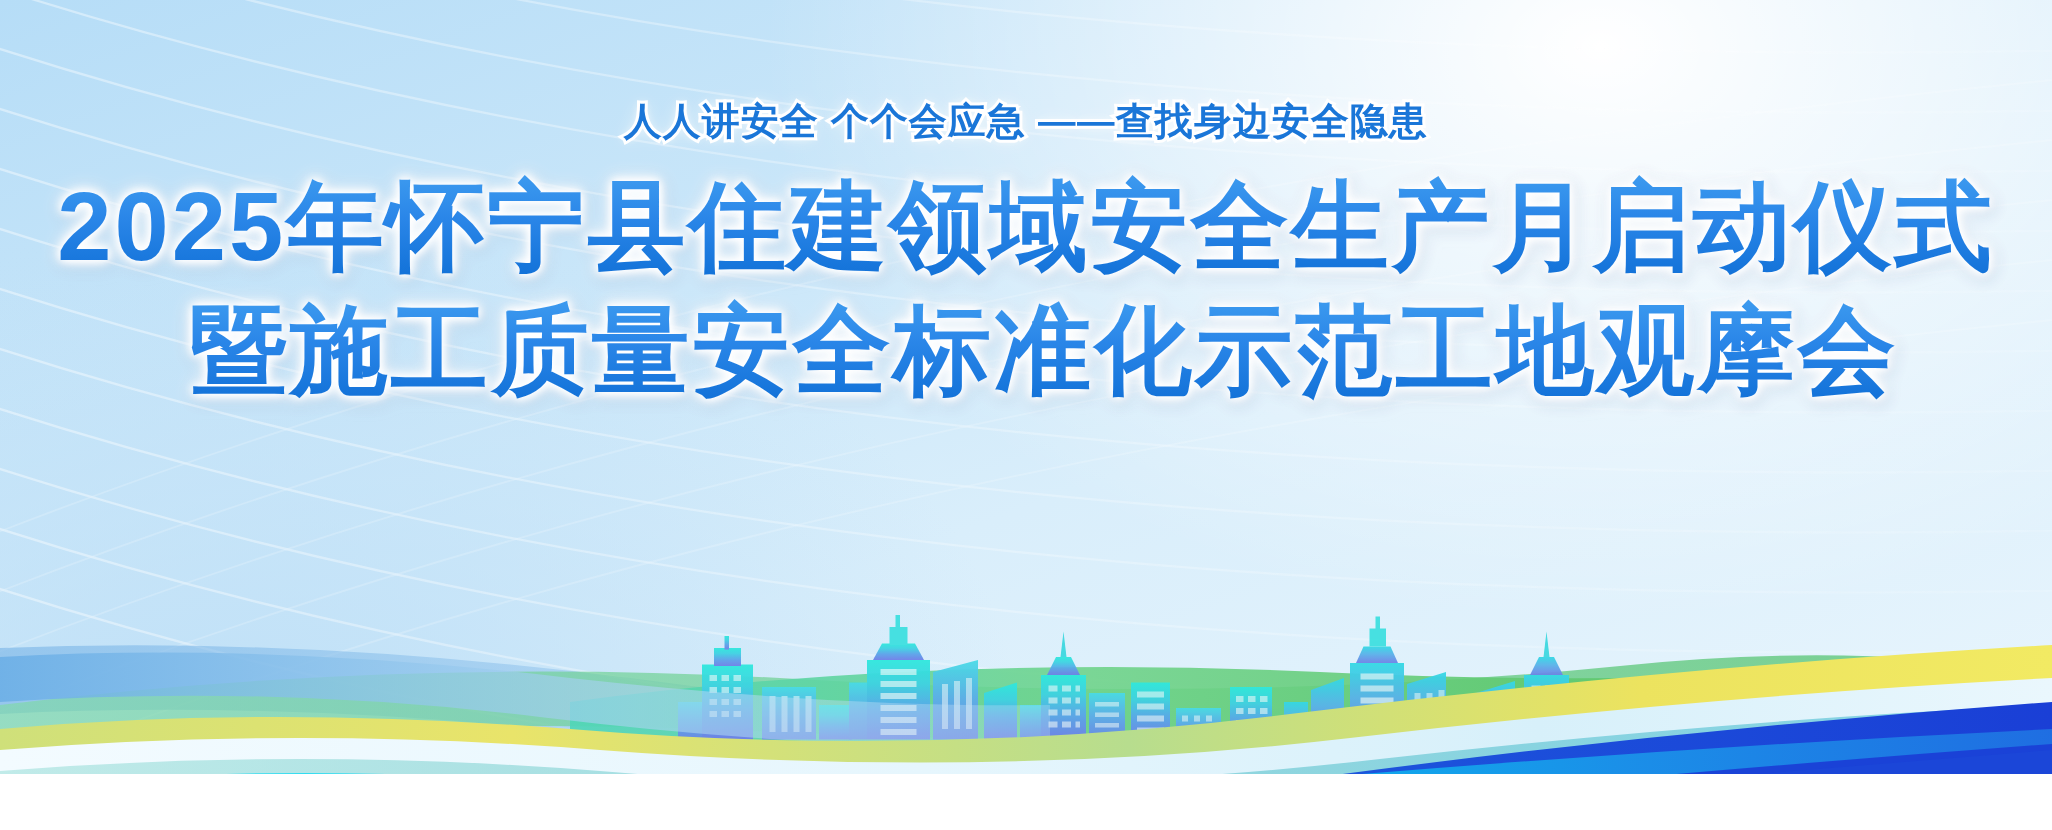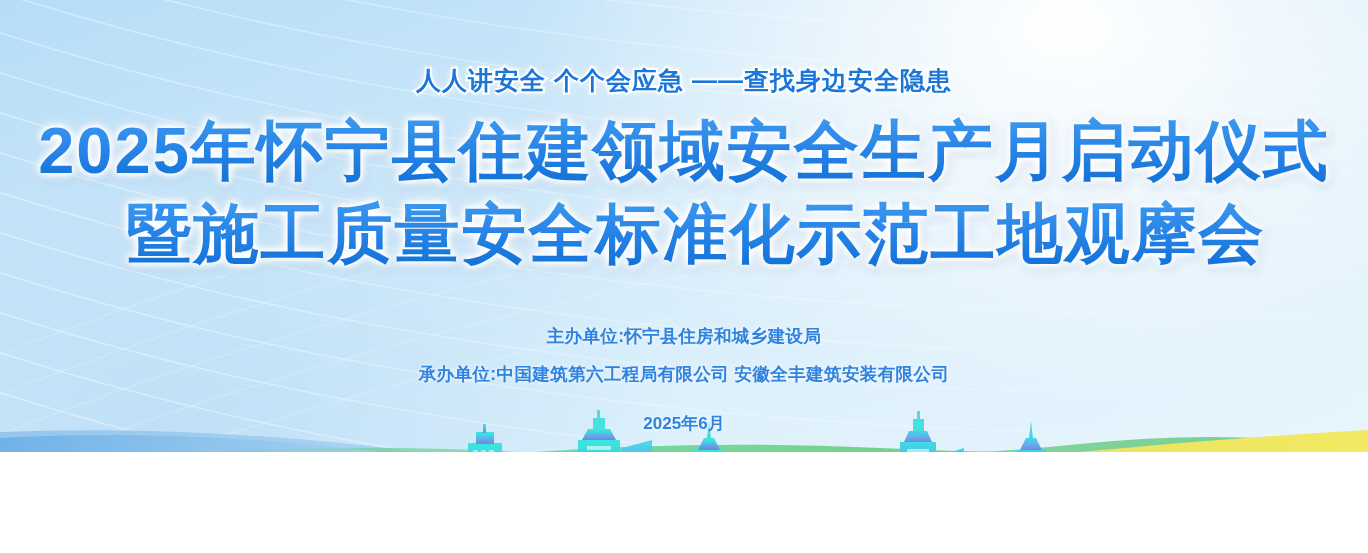--- a/index.html
+++ b/index.html
@@ -1,17 +1,17 @@
 <!DOCTYPE html>
 <html><head>
 <meta charset="utf-8">
 <style>
   html,body{margin:0;padding:0;background:#fff;}
   #stage{
-    position:relative;width:1368px;height:452px;overflow:hidden;
+    position:relative;width:1368px;height:516px;overflow:hidden;
     font-family:"Liberation Sans","DejaVu Sans",sans-serif;
     background:
       radial-gradient(ellipse 900px 620px at 78% 6%, #ffffff 0%, rgba(255,255,255,0) 62%),
       radial-gradient(ellipse 760px 520px at 12% 96%, #bfe0f7 0%, rgba(191,224,247,0) 68%),
       linear-gradient(160deg,#b6ddf7 0%,#c9e6f9 32%,#d9eefb 58%,#e8f5fd 100%);
   }
   .layer{position:absolute;left:0;top:0;width:1368px;height:553px;}
   .streaks{opacity:.55;}
   
   .textwrap{position:absolute;left:0;top:0;width:1368px;text-align:center;z-index:30;}
@@ -367,20 +367,15 @@
              L1368,553 L0,553 Z" fill="url(#wCyan)" opacity=".98"></path>
 
     <path d="M1368,496 Q1150,512 920,534 Q680,556 420,554 Q200,552 0,560 L0,553 L1368,553 Z" fill="#1a3fd6" opacity=".95"></path>
     <path d="M1368,500 Q1120,520 860,542 Q600,562 300,556 Q140,553 0,560 L0,553 L1368,553 Z" fill="#1b46d8"></path>
   </svg>
 
   <div class="textwrap">
     <div class="subtitle">人人讲安全  个个会应急  ——查找身边安全隐患</div>
     <div class="maintitle title-l1">2025年怀宁县住建领域安全生产月启动仪式</div>
     <div class="maintitle title-l2">暨施工质量安全标准化示范工地观摩会</div>
-    <div class="orgblock">
-      <div class="orgline">主办单位:怀宁县住房和城乡建设局</div>
-      <div class="orgline">承办单位:中国建筑第六工程局有限公司   安徽全丰建筑安装有限公司</div>
-      <div class="datline">2025年6月</div>
-    </div>
   </div>
 
 </div>
 
 </body></html>

